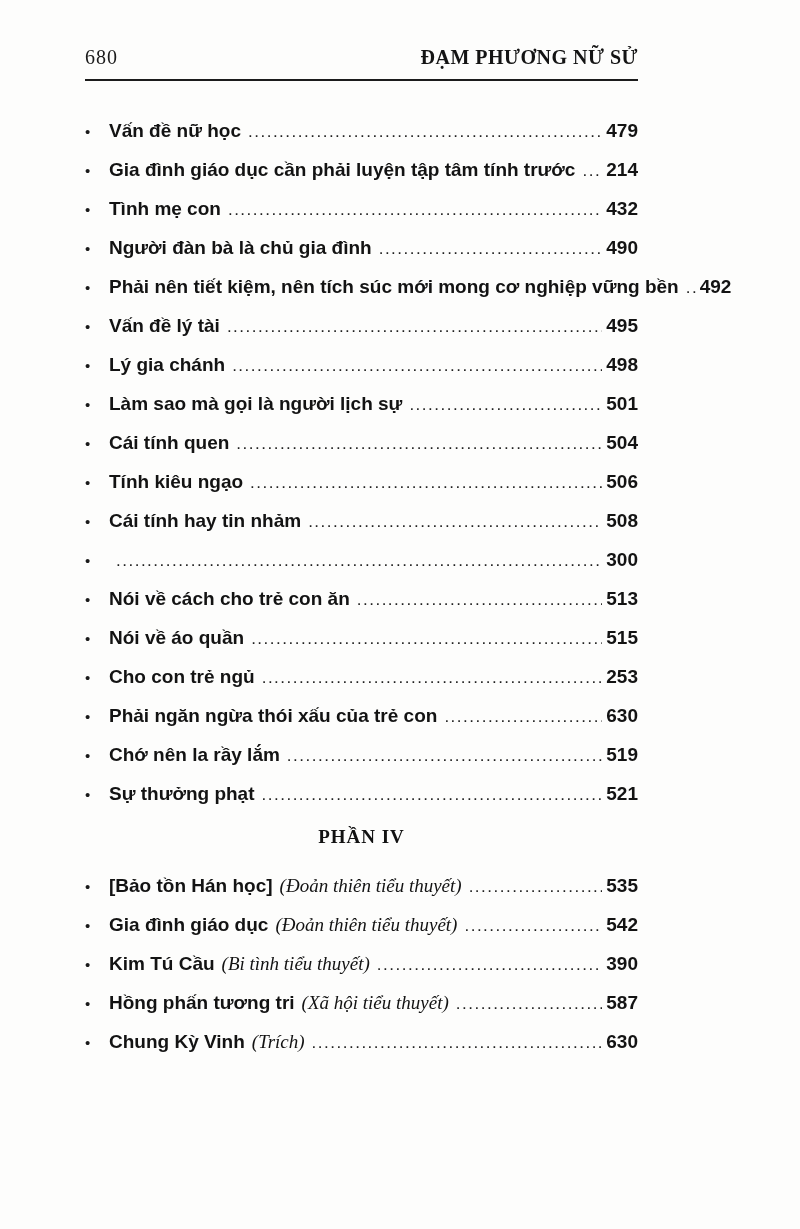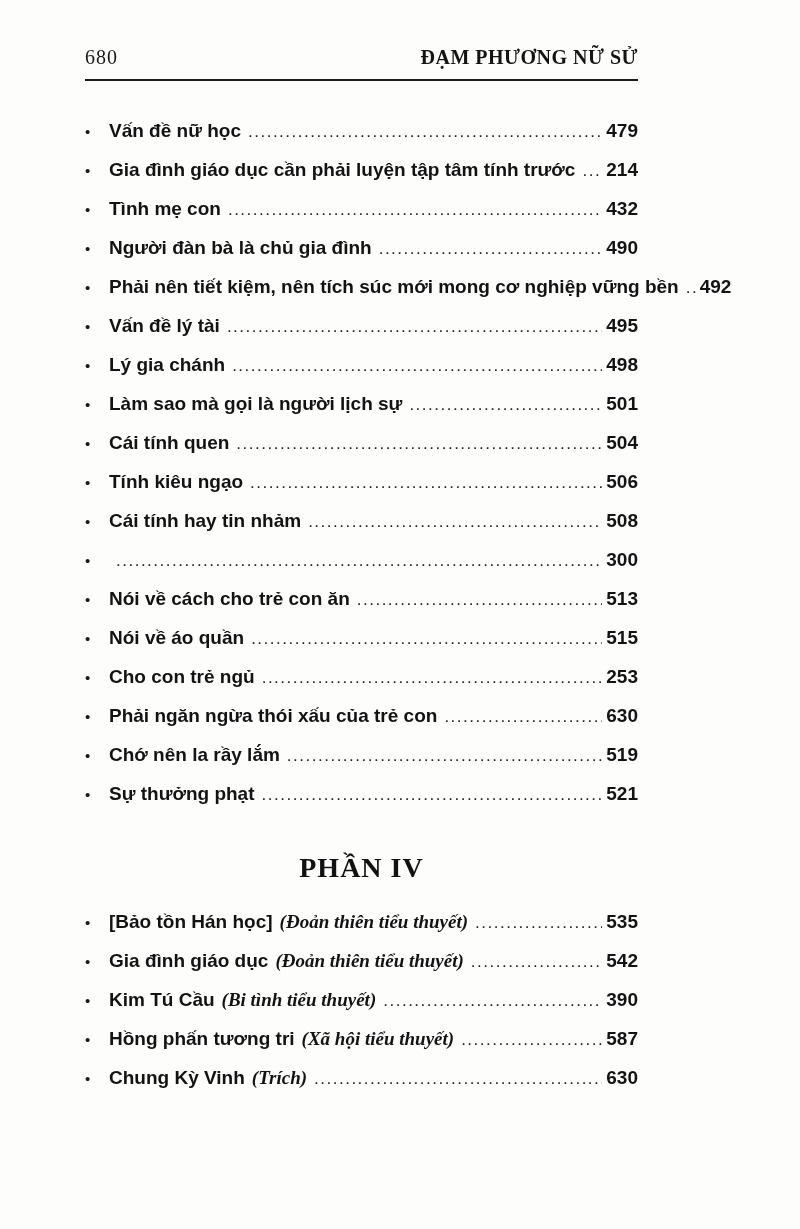--- a/index.html
+++ b/index.html
@@ -62,21 +62,21 @@
     font-size: 15px;
     font-weight: 400;
     color: #1a1a1a;
   }
   .title {
     white-space: nowrap;
   }
   .subtitle {
     font-family: "Liberation Serif", serif;
     font-style: italic;
-    font-weight: 700;
+    font-weight: 400;
     margin-left: 7px;
     white-space: nowrap;
   }
   .subtitle:empty { display: none; }
   .leader {
     flex: 1 1 auto;
     overflow: hidden;
     white-space: nowrap;
     margin: 0 4px 0 7px;
     min-width: 10px;
@@ -88,25 +88,25 @@
     letter-spacing: 1.5px;
     color: #1f1f1f;
   }
   .pageno {
     flex: 0 0 auto;
     text-align: center;
   }
 
   
   .section-heading {
-    margin-top: 46px;
+    margin-top: 20px;
     text-align: center;
     font-family: "Liberation Serif", serif;
     font-weight: 700;
-    font-size: 28px;
+    font-size: 19px;
     letter-spacing: 1px;
     color: #121212;
   }
 </style>
 </head>
 <body>
 
 <div class="page">
 
   <header class="page-header">

